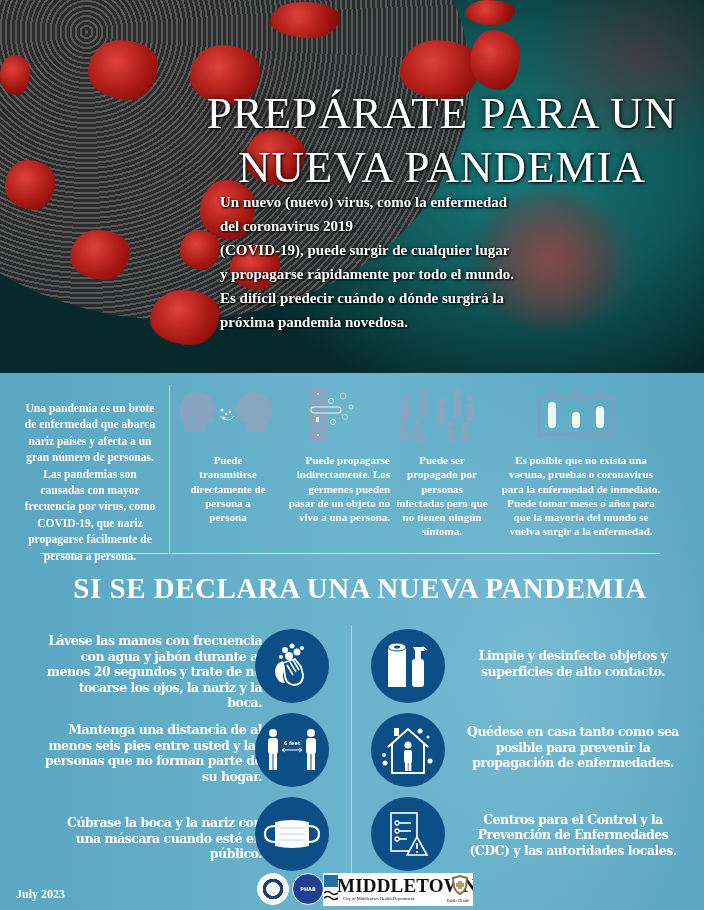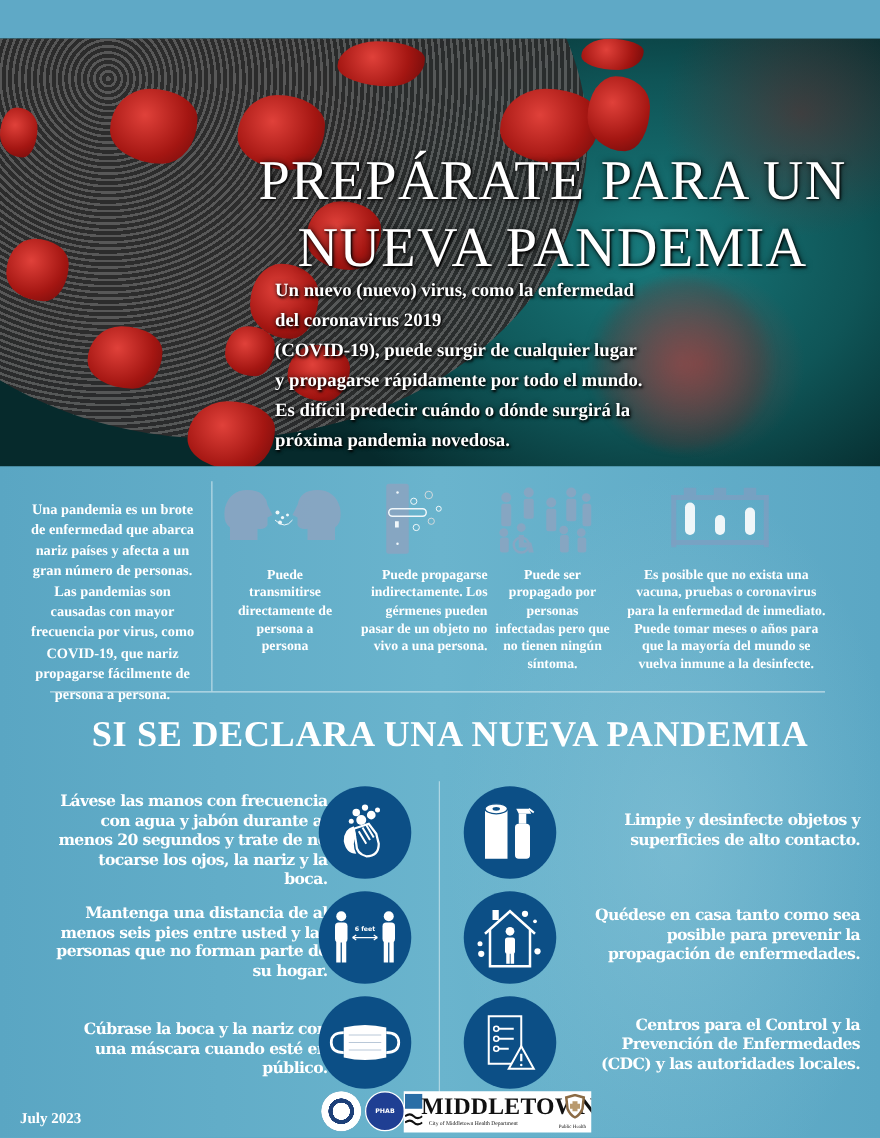--- a/index.html
+++ b/index.html
@@ -13,21 +13,20 @@
   
   .hero {
     position: absolute; left: 0; top: 0; width: 704px; height: 373px;
     background:
       radial-gradient(ellipse 120px 110px at 560px 260px, rgba(150,60,60,0.55), rgba(150,60,60,0) 70%),
       radial-gradient(ellipse 160px 140px at 640px 60px, rgba(120,40,40,0.45), rgba(120,40,40,0) 70%),
       radial-gradient(ellipse 260px 230px at 120px 110px, #4a4a4a 0%, #2f2f2f 60%, rgba(40,40,40,0) 80%),
       radial-gradient(ellipse 380px 300px at 520px 170px, #187a7c 0%, #0f5557 45%, #062a2c 80%),
       linear-gradient(180deg, #0b3d40 0%, #031c1e 100%);
     overflow: hidden;
-    margin-top: 31px;
   }
   .hero .virus-body {
     position: absolute; left: -120px; top: -160px; width: 590px; height: 480px;
     border-radius: 50%;
     background:
       repeating-radial-gradient(circle at 35% 40%, #5a5a5a 0 2px, #2c2c2c 2px 5px),
       #3a3a3a;
     opacity: 0.95;
   }
   .hero .spike {
@@ -72,21 +71,21 @@
   .section-title {
     position: absolute; left: 40px; top: 570px; width: 640px; text-align: center;
     font-size: 29px; line-height: 36px; font-weight: bold; letter-spacing: 0.5px;
   }
   .vline2 { position: absolute; left: 351px; top: 625px; width: 1px; height: 250px; background: rgba(255,255,255,0.45); }
   .tip-left {
     position: absolute; width: 232px; text-align: right; font-size: 12.5px; line-height: 15.5px; font-weight: bold;
     font-family: "DejaVu Serif", serif; letter-spacing: -0.5px;
   }
   .tip-right {
-    position: absolute; width: 230px; text-align: right; font-size: 12.5px; line-height: 15.5px; font-weight: bold;
+    position: absolute; width: 230px; text-align: center; font-size: 12.5px; line-height: 15.5px; font-weight: bold;
     font-family: "DejaVu Serif", serif; letter-spacing: -0.5px;
   }
   .circle {
     position: absolute; width: 74px; height: 74px; border-radius: 50%;
     background: #0c4f86; display: flex; align-items: center; justify-content: center;
   }
   .date {
     position: absolute; left: 16px; top: 887px; font-size: 12px; font-weight: bold;
   }
   .logo-round {
@@ -232,21 +231,21 @@
   <rect x="13" y="12" width="8" height="26" rx="4" fill="#fff"></rect>
   <rect x="37" y="22" width="8" height="16" rx="4" fill="#fff"></rect>
   <rect x="61" y="16" width="8" height="22" rx="4" fill="#fff"></rect>
 </svg>
 <p class="fact-text" style="left:496px;top:453px;width:170px;">
   <span>Es posible que no exista una</span><br>
   <span>vacuna, pruebas o coronavirus</span><br>
   <span>para la enfermedad de inmediato.</span><br>
   <span>Puede tomar meses o años para</span><br>
   <span>que la mayoría del mundo se</span><br>
-  <span>vuelva inmune a la desinfecte.</span>
+  <span>vuelva surgir a la enfermedad.</span>
 </p>
 
 <h2 class="section-title">SI SE DECLARA UNA NUEVA PANDEMIA</h2>
 
 <div class="vline2"></div>
 
 <p class="tip-left" style="left:30px;top:633px;">
   <span>Lávese las manos con frecuencia</span><br>
   <span>con agua y jabón durante al</span><br>
   <span>menos 20 segundos y trate de no</span><br>

